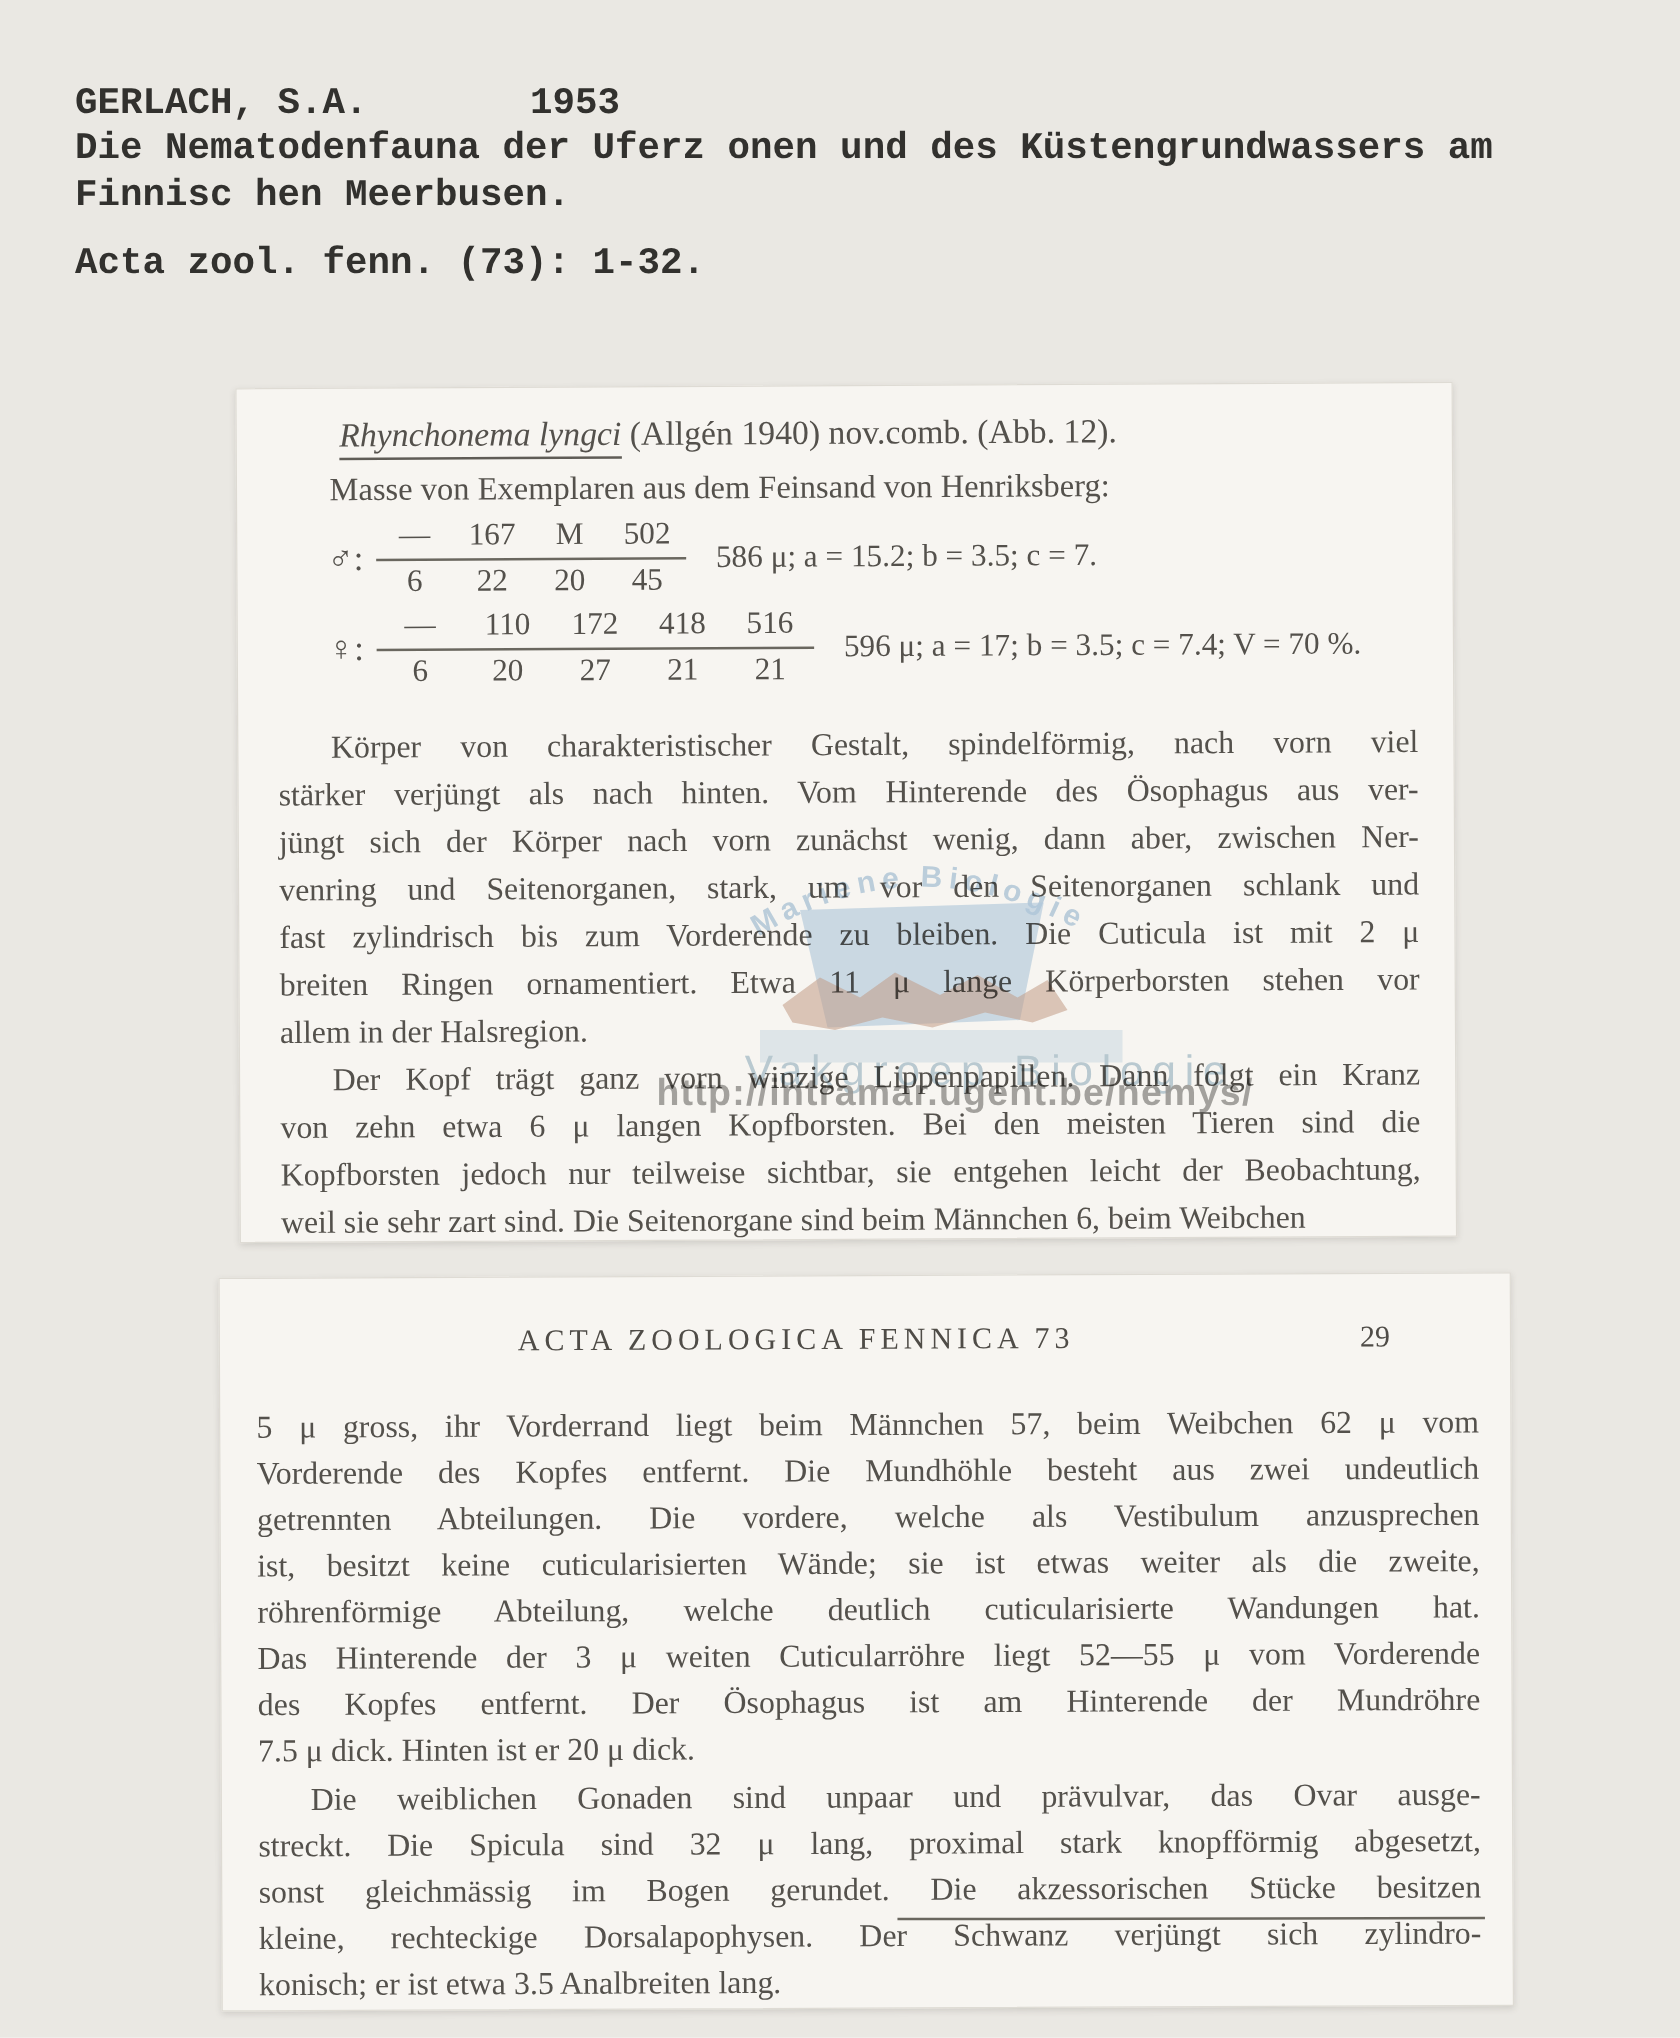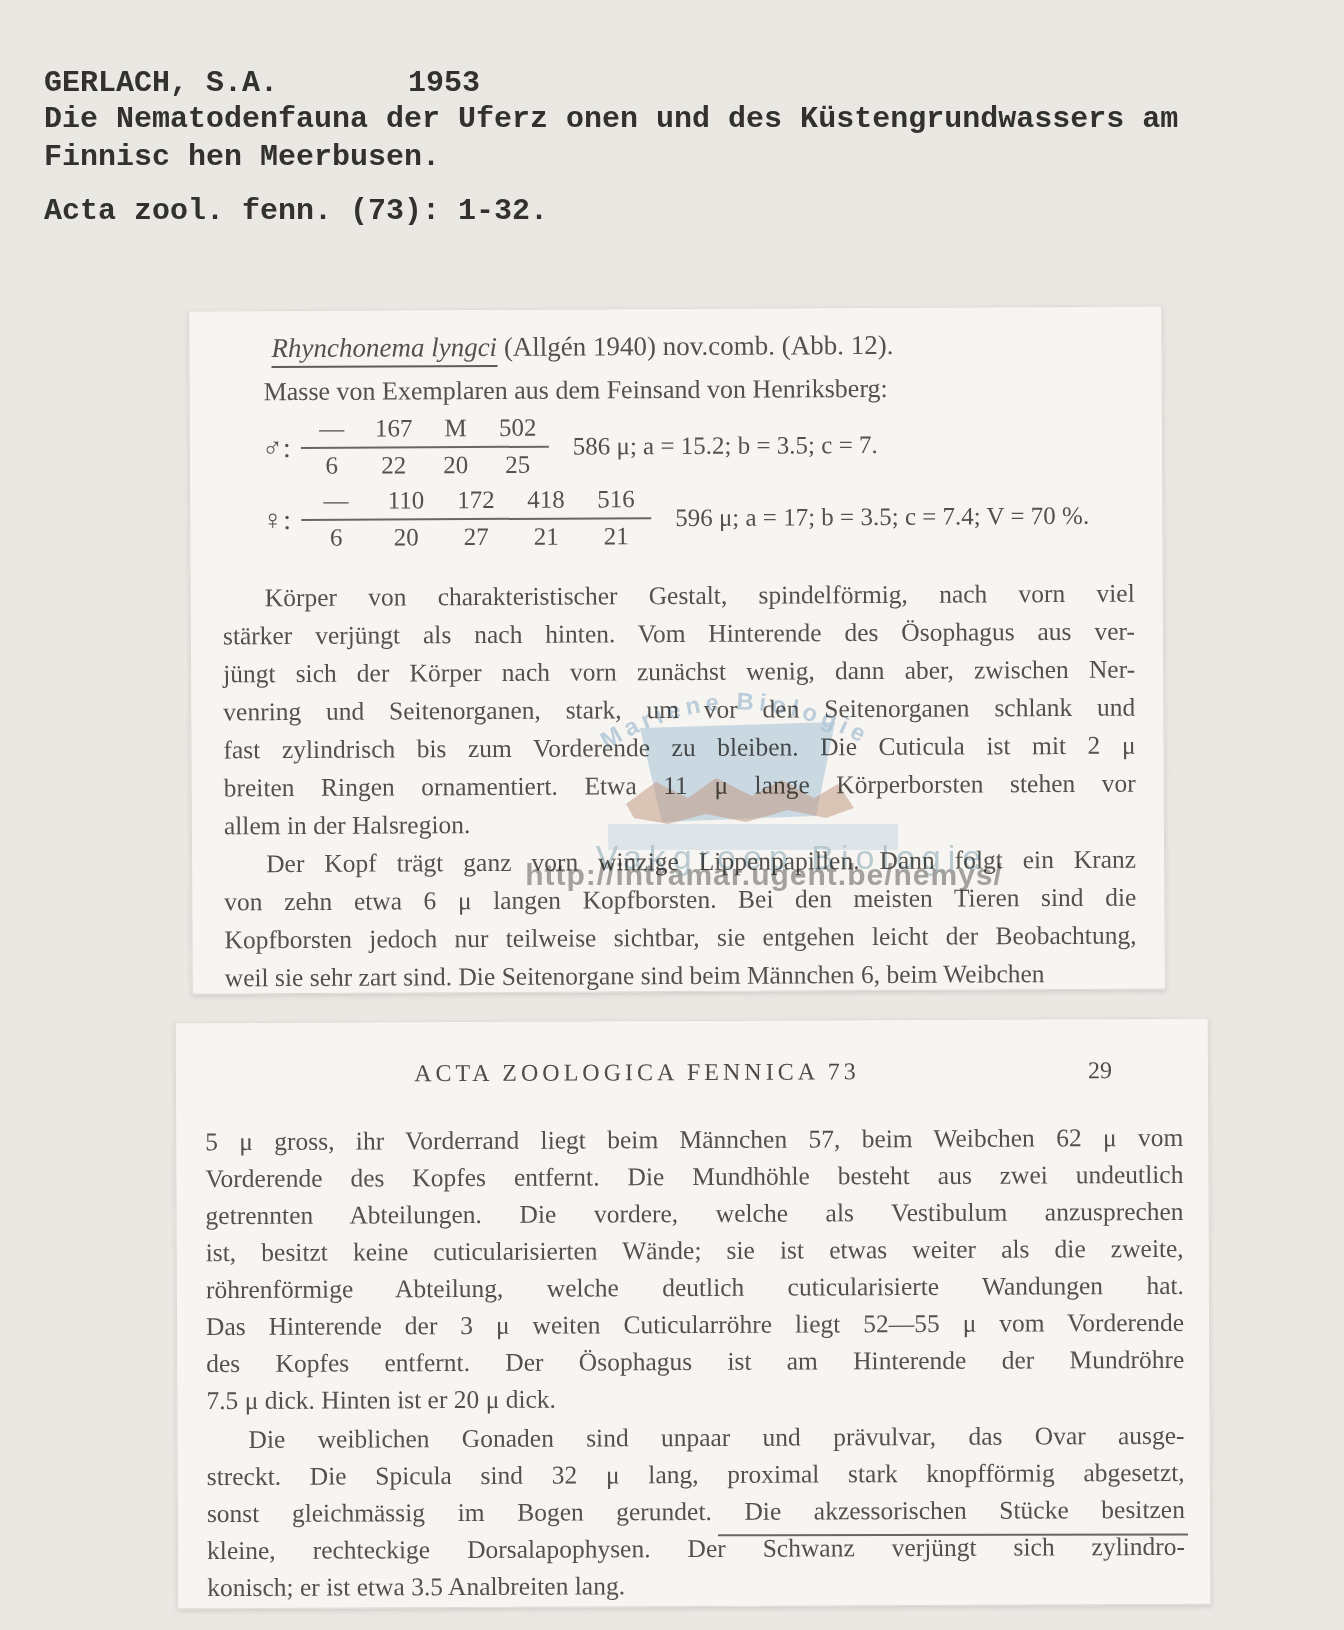--- a/index.html
+++ b/index.html
@@ -1,21 +1,21 @@
 <!DOCTYPE html>
 <html><head>
 <meta charset="utf-8">
 <style>
   html,body{margin:0;padding:0;}
   body{width:1344px;height:1630px;background:#eae8e3;position:relative;overflow:hidden;
        font-family:"Liberation Serif", serif;}
   .page{position:absolute;inset:0;}
 
   
-  .citation{position:absolute;left:44px;top:66px;color:#32312e;
+  .citation{position:absolute;left:60px;top:66px;color:#32312e;
             font-family:"Liberation Mono", monospace;font-weight:bold;font-size:30px;}
   .cit-row1{display:flex;gap:130px;}
   .cit-title{line-height:38px;}
   .cit-source{margin-top:18px;}
 
   
   .clip{position:absolute;background:#f7f5f1;border:1px solid #dedbd4;
         box-shadow:0 2px 5px rgba(90,85,75,.18);color:#54514c;}
   .clip1{left:190px;top:308px;width:972px;height:682px;transform:rotate(-0.3deg);}
   .clip2{left:176px;top:1020px;width:1032px;height:585px;transform:rotate(-0.25deg);}
@@ -94,21 +94,21 @@
         <span class="frac-line frac-num">
           <span>—</span>
           <span>167</span>
           <span>M</span>
           <span>502</span>
         </span>
         <span class="frac-line frac-den">
           <span>6</span>
           <span>22</span>
           <span>20</span>
-          <span>25</span>
+          <span>45</span>
         </span>
       </span>
       <span class="stats">586 μ; a = 15.2; b = 3.5; c = 7.</span>
     </div>
 
     <div class="measure-row f-row">
       <span class="sex-symbol">♀:</span>
       <span class="fraction f-frac">
         <span class="frac-line frac-num">
           <span>—</span>

